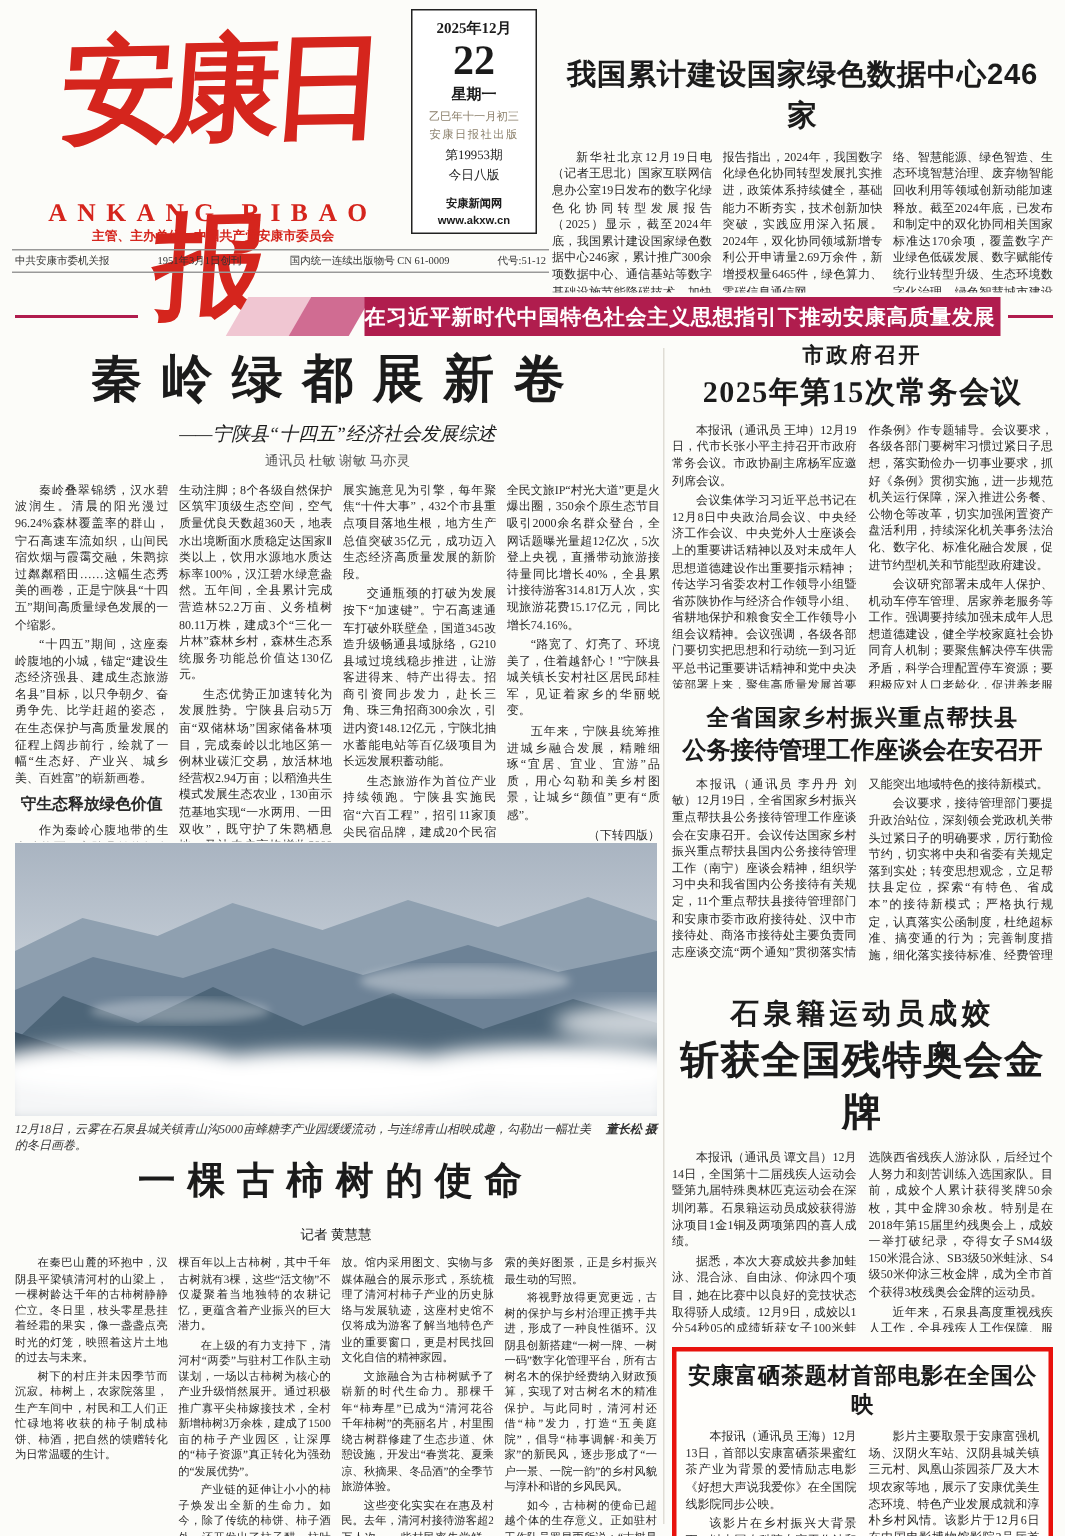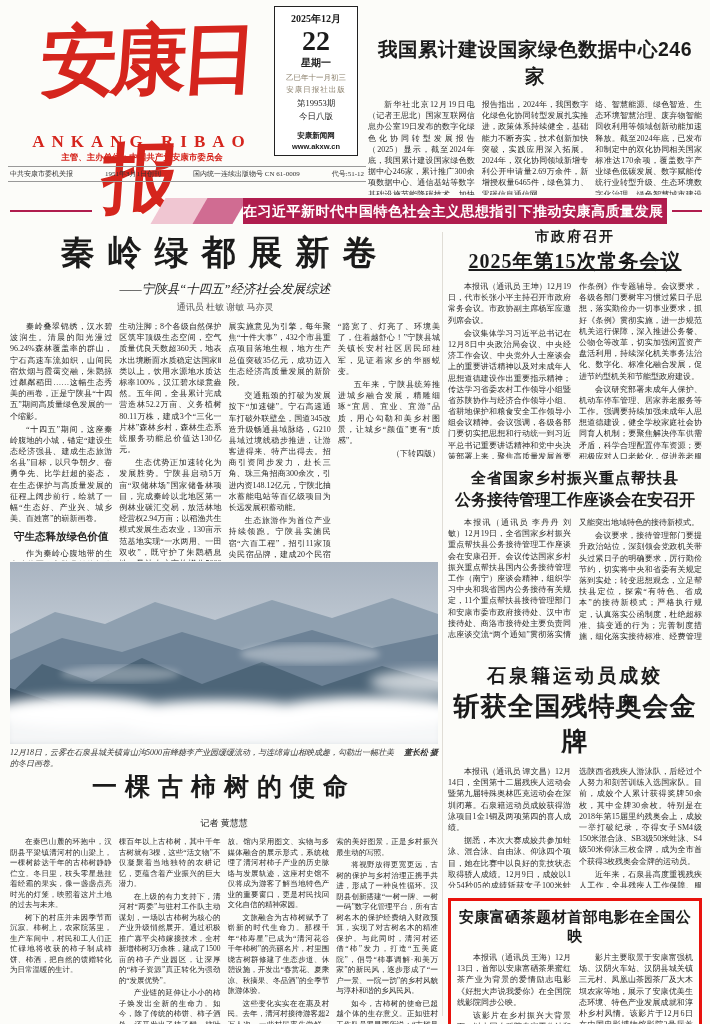--- a/index.html
+++ b/index.html
@@ -64,21 +64,21 @@
   .tree{position:absolute;left:10px;top:770px;width:428px;}
   .tree h1{margin:0;text-align:center;font-size:25px;font-weight:900;letter-spacing:8px;}
   .tree .byline{text-align:center;font-size:9px;margin-top:14px;}
   .tree .cols{margin-top:7px;height:188px;}
   .tree .bodytext{font-size:7.5px;}
   
   .rightcol{position:absolute;left:448px;top:228px;width:254px;}
   .vrule{position:absolute;left:442px;top:232px;height:784px;width:1px;background:#e0ddd6;}
   .art h2{margin:0;text-align:center;font-weight:900;}
   .gov .t1{font-size:14px;letter-spacing:2px;}
-  .gov .t2{font-size:20px;margin-top:2px;letter-spacing:1px;text-decoration:underline;}
+  .gov .t2{font-size:20px;margin-top:2px;letter-spacing:1px;}
   .gov .cols{margin-top:6px;height:178px;gap:8px;}
   .reception{margin-top:10px;}
   .reception .t1{font-size:15px;font-family:"Liberation Sans",sans-serif;letter-spacing:1px;}
   .reception .t2{font-size:16px;font-family:"Liberation Sans",sans-serif;margin-top:2px;}
   .reception .cols{margin-top:6px;height:124px;gap:8px;}
   .athlete{margin-top:22px;}
   .athlete .t1{font-size:19px;letter-spacing:3px;}
   .athlete .t2{font-size:26px;margin-top:0;letter-spacing:1px;}
   .athlete .cols{margin-top:7px;height:122px;gap:8px;}
   .moviebox{margin-top:10px;border:3px solid #e8120c;padding:7px 6px 6px;background:#fffefb;}
@@ -155,20 +155,21 @@
           </div>
 
       </div>
       <div class="col noind">
           <p class="para">展实施意见为引擎，每年聚焦“十件大事”，432个市县重点项目落地生根，地方生产总值突破35亿元，成功迈入生态经济高质量发展的新阶段。</p>
           <p class="para">交通瓶颈的打破为发展按下“加速键”。宁石高速通车打破外联壁垒，国道345改造升级畅通县域脉络，G210县域过境线稳步推进，让游客进得来、特产出得去。招商引资同步发力，赴长三角、珠三角招商300余次，引进内资148.12亿元，宁陕北抽水蓄能电站等百亿级项目为长远发展积蓄动能。</p>
           <p class="para">生态旅游作为首位产业持续领跑。宁陕县实施民宿“六百工程”，招引11家顶尖民宿品牌，建成20个民宿集群、260个精品民宿，渔湾逸谷获评“国家甲级旅游民宿”；38个重点旅游项目落地见效，建成运营国家4A级景区1个、3A级景区3个，获评“省级全域旅游示范区”称号。</p>
         </div>
       <div class="col">
         <div class="noind">
+            <p class="para">全民文旅IP“村光大道”更是火爆出圈，350余个原生态节目吸引2000余名群众登台，全网话题曝光量超12亿次，5次登上央视，直播带动旅游接待量同比增长40%，全县累计接待游客314.81万人次，实现旅游花费15.17亿元，同比增长74.16%。</p>
             <p class="para">“路宽了、灯亮了、环境美了，住着越舒心！”宁陕县城关镇长安村社区居民邱桂军，见证着家乡的华丽蜕变。</p>
             <p class="para">五年来，宁陕县统筹推进城乡融合发展，精雕细琢“宜居、宜业、宜游”品质，用心勾勒和美乡村图景，让城乡“颜值”更有“质感”。</p>
           </div>
         <div class="jump">（下转四版）</div>
 
       </div>
     </div>
   </div>
 
   <div class="photo">

